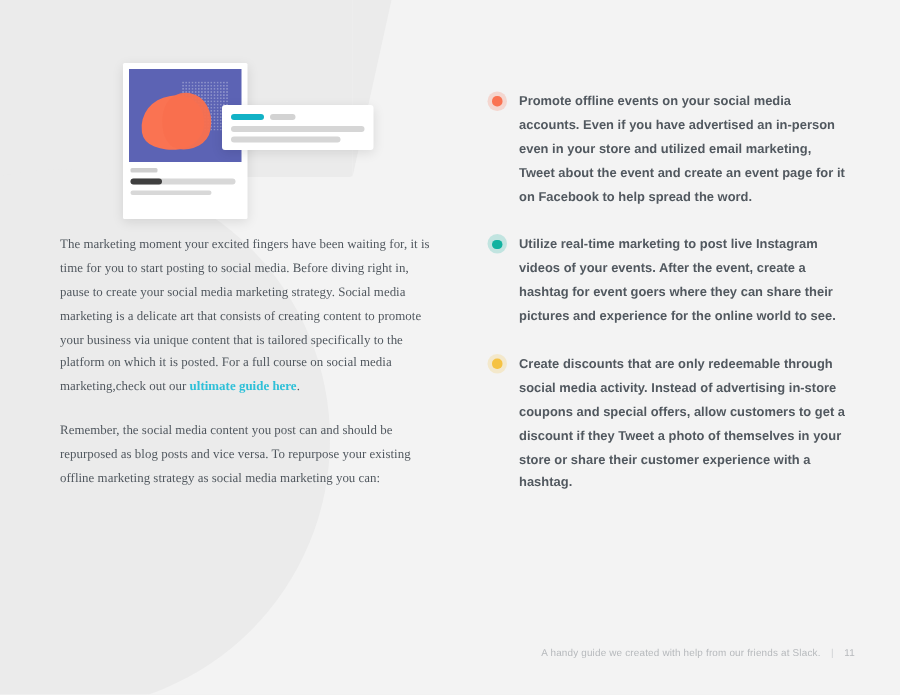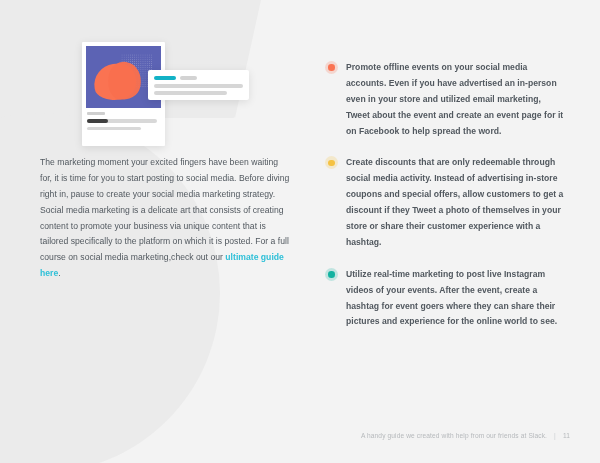--- a/index.html
+++ b/index.html
@@ -217,20 +217,21 @@
     letter-spacing: 0.1px;
     margin: 0 0 11px 0;
     line-height: 1.2;
   }
   .body-par {
     font-size: 8.6px;
     color: #51585f;
     line-height: 1.85;
     margin: 0 0 13px 0;
     letter-spacing: 0.02px;
+    font-family: Liberation Serif, serif;
   }
   .body-par:last-child { margin-bottom: 0; }
   .link {
     color: #2fc0d8;
     font-weight: bold;
     text-decoration: none;
   }
 
   
   #right-col {
@@ -320,46 +321,47 @@
       <div class="pp-chip-teal"></div>
       <div class="pp-chip-grey"></div>
       <div class="pp-line1"></div>
       <div class="pp-line2"></div>
     </div>
 
   </div>
 
   <div id="left-col">
     <p class="body-par"><span>The marketing moment your excited fingers have been waiting for, it is time for you to start posting to social media. Before diving right in, pause to create your social media marketing strategy. Social media marketing is a delicate art that consists of creating content to promote your business via unique content that is tailored specifically to the platform on which it is posted. For a full course on social media marketing,check out our </span><a class="link" href="#">ultimate guide here</a><span>.</span></p>
+    <p class="body-par">Remember, the social media content you post can and should be repurposed as blog posts and vice versa. To repurpose your existing offline marketing strategy as social media marketing you can:</p>
   </div>
 
   <div id="right-col">
 
     <div class="bullet-item">
       <div class="bullet-dot-wrap">
         <div class="bullet-halo" style="background:#fa7352"></div>
         <div class="bullet-dot" style="background:#fa7352"></div>
       </div>
       <div class="bullet-text">Promote offline events on your social media accounts. Even if you have advertised an in-person even in your store and utilized email marketing, Tweet about the event and create an event page for it on Facebook to help spread the word.</div>
     </div>
 
     <div class="bullet-item">
       <div class="bullet-dot-wrap">
+        <div class="bullet-halo" style="background:#12b2a0"></div>
+        <div class="bullet-dot" style="background:#12b2a0"></div>
+      </div>
+      <div class="bullet-text">Utilize real-time marketing to post live Instagram videos of your events. After the event, create a hashtag for event goers where they can share their pictures and experience for the online world to see.</div>
+    </div>
+
+    <div class="bullet-item">
+      <div class="bullet-dot-wrap">
         <div class="bullet-halo" style="background:#f5c242"></div>
         <div class="bullet-dot" style="background:#f5c242"></div>
       </div>
       <div class="bullet-text">Create discounts that are only redeemable through social media activity. Instead of advertising in-store coupons and special offers, allow customers to get a discount if they Tweet a photo of themselves in your store or share their customer experience with a hashtag.</div>
-    </div>
-
-    <div class="bullet-item">
-      <div class="bullet-dot-wrap">
-        <div class="bullet-halo" style="background:#12b2a0"></div>
-        <div class="bullet-dot" style="background:#12b2a0"></div>
-      </div>
-      <div class="bullet-text">Utilize real-time marketing to post live Instagram videos of your events. After the event, create a hashtag for event goers where they can share their pictures and experience for the online world to see.</div>
     </div>
 
   </div>
 
   <div id="footer">
     <span>A handy guide we created with help from our friends at Slack.</span>
     <span class="sep">|</span>
     <span class="pageno">11</span>
   </div>
 

